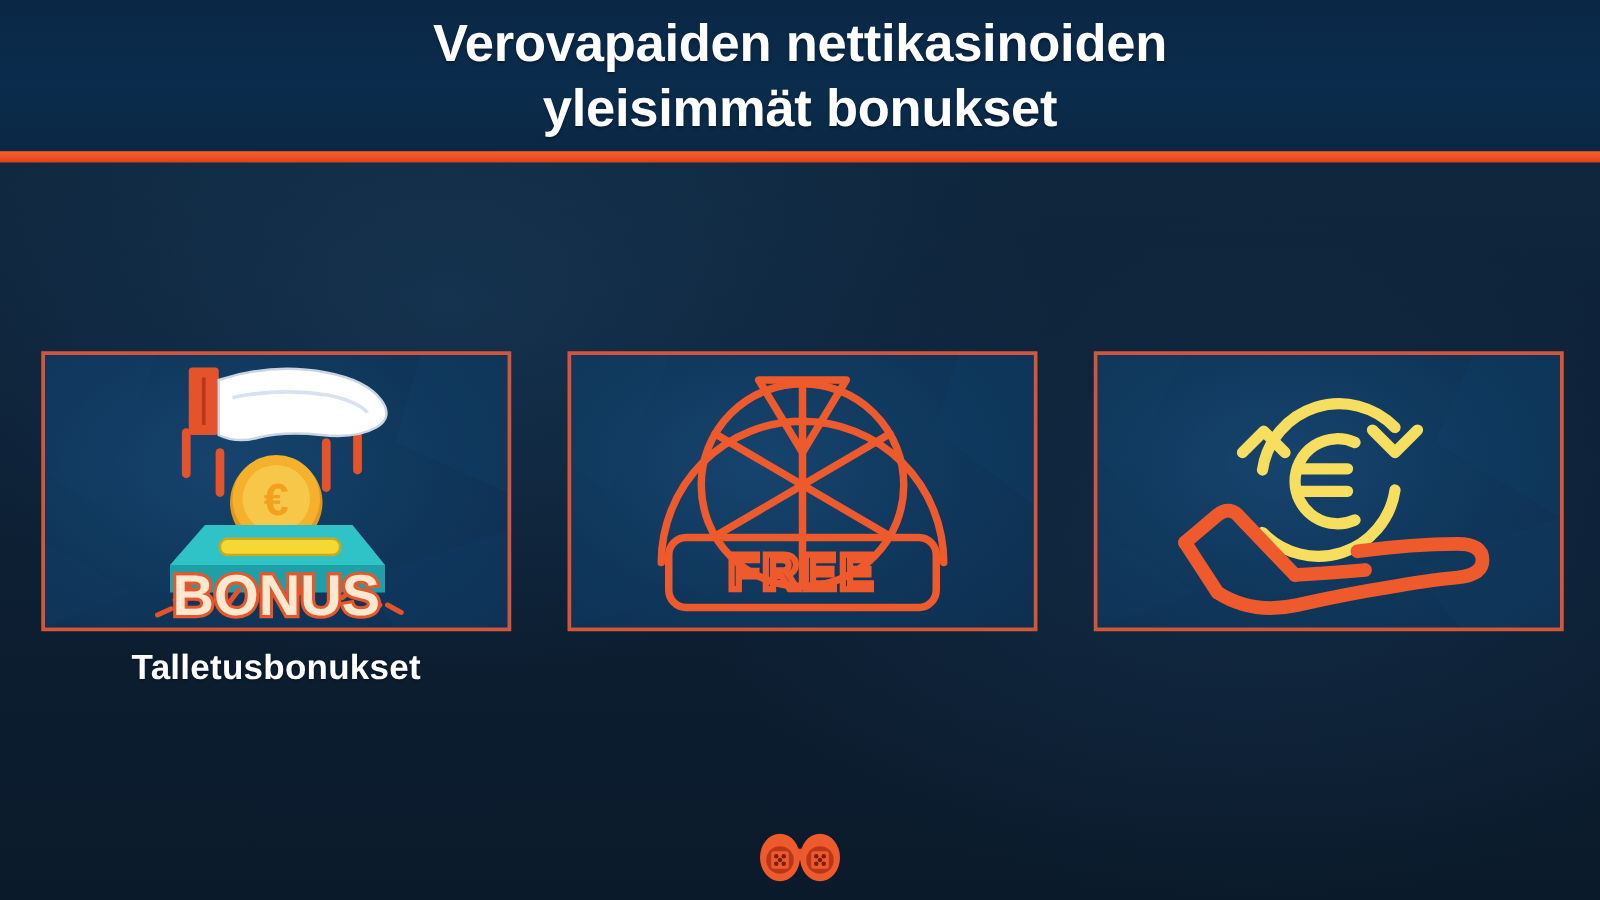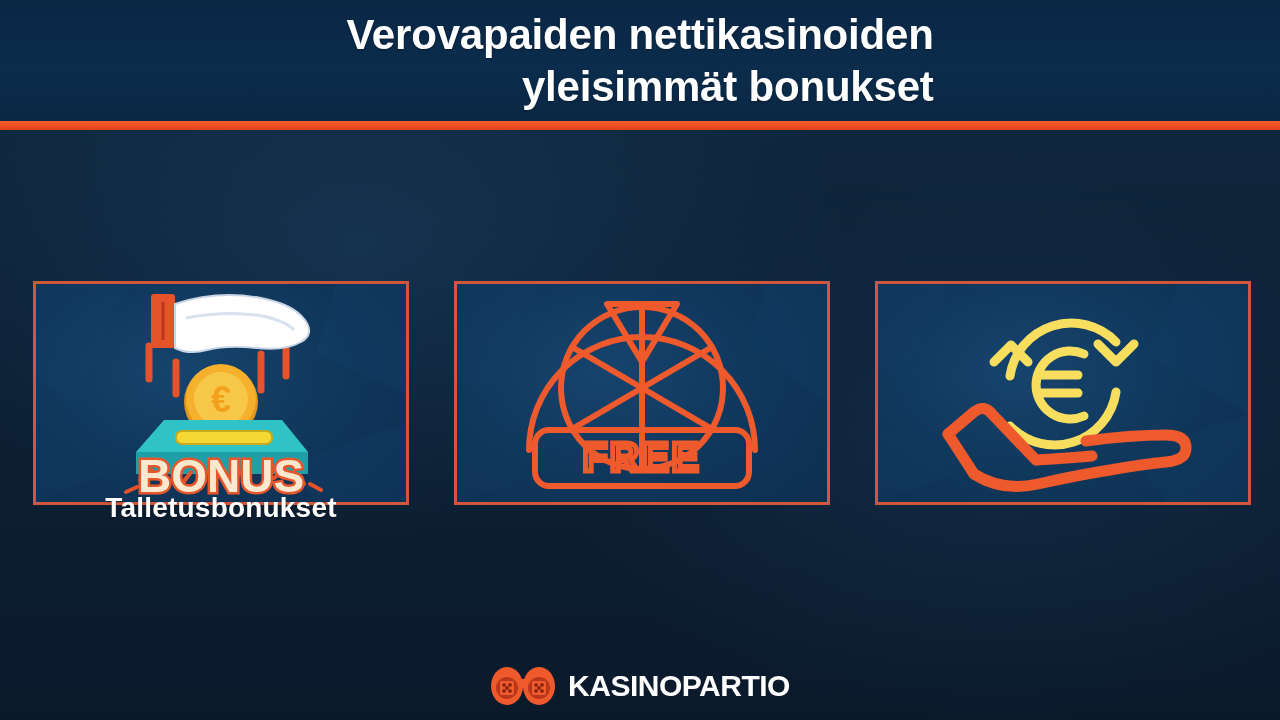--- a/index.html
+++ b/index.html
@@ -32,21 +32,21 @@
     flex-direction: column;
     align-items: center;
     justify-content: center;
   }
   .header-title {
     color: #ffffff;
     font-size: 42px;
     line-height: 52px;
     font-weight: bold;
     letter-spacing: -0.2px;
-    text-align: right;
+    text-align: center;
     white-space: pre;
     text-shadow: 0 1px 2px rgba(0,0,0,0.35);
   }
   .header-rule {
     position: absolute;
     left: 0; top: 121px;
     width: 1280px;
     height: 9px;
     background: linear-gradient(180deg, #f4602f 0%, #f04f22 55%, #d8411a 100%);
   }
@@ -72,21 +72,21 @@
     overflow: hidden;
   }
   .card-facets {
     position: absolute;
     inset: 0;
     opacity: 0.5;
   }
   .caption-row {
     position: absolute;
     left: 33px;
-    top: 492px;
+    top: 518px;
     width: 1218px;
     display: flex;
     justify-content: space-between;
   }
   .caption {
     width: 376px;
     text-align: center;
     color: #ffffff;
     font-size: 28px;
     font-weight: bold;
@@ -258,16 +258,15 @@
         <circle cx="17" cy="22" r="1.8"></circle>
         <circle cx="14" cy="25" r="1.8"></circle>
           <circle cx="20" cy="25" r="1.8"></circle>
         <circle cx="46" cy="19" r="1.8"></circle>
           <circle cx="52" cy="19" r="1.8"></circle>
         <circle cx="49" cy="22" r="1.8"></circle>
         <circle cx="46" cy="25" r="1.8"></circle>
           <circle cx="52" cy="25" r="1.8"></circle>
       </g>
     </svg>
-    <div class="logo-word">KASINOPARTIO</div>
   </div>
 
 </div>
 
 </body></html>

